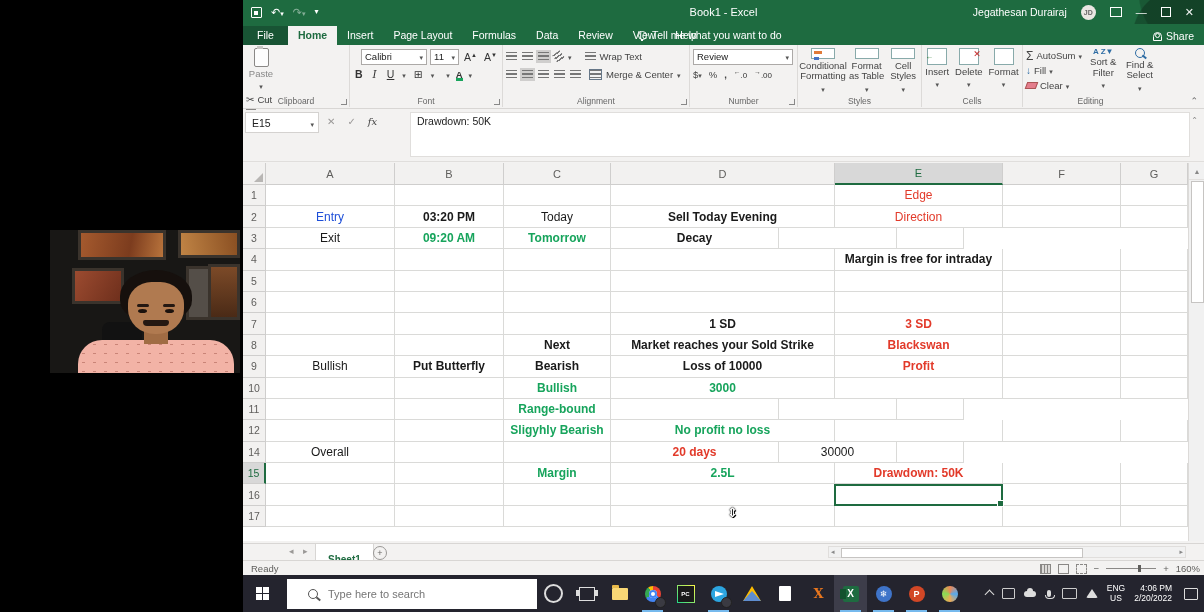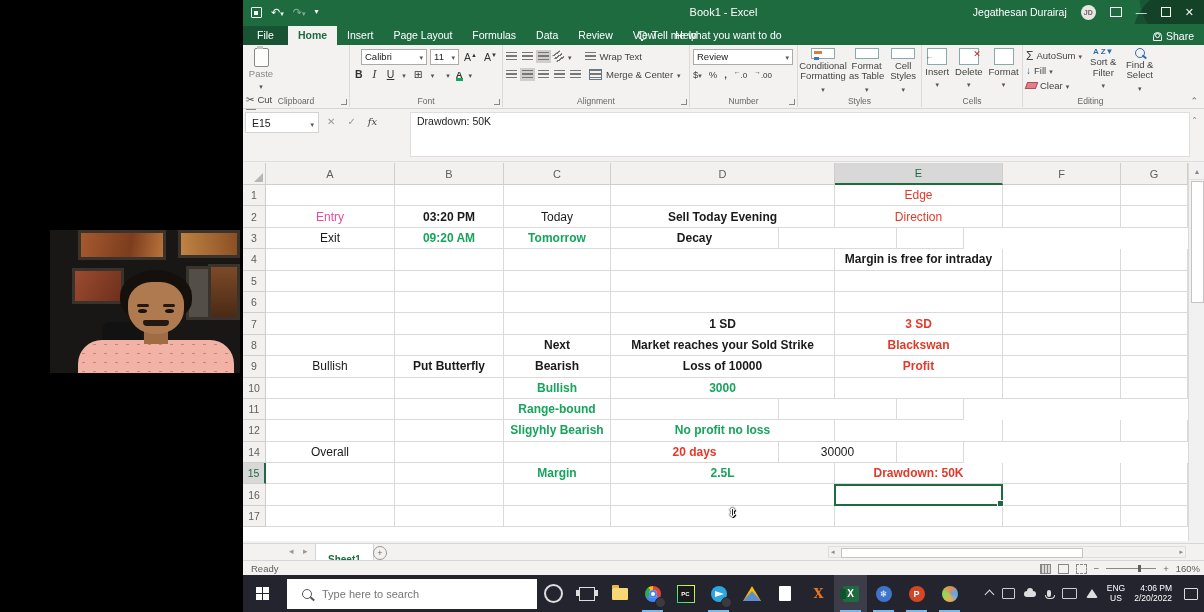--- a/index.html
+++ b/index.html
@@ -117,21 +117,21 @@
   .viewic{width:11px;height:10px;border:1px solid #8a8886;box-sizing:border-box;}
   .viewic.v1{background:repeating-linear-gradient(90deg,#8a8886 0 1px,transparent 1px 3px);}
   .zoomtrack{width:50px;height:1px;background:#8a8886;position:relative;}
   .zoomthumb{position:absolute;left:32px;top:-3px;width:3px;height:7px;background:#5f5e5c;}
   .sb-right{position:absolute;right:4px;top:0;height:15px;display:flex;align-items:center;gap:7px;}
   
   #taskbar{left:243px;top:575px;width:961px;height:37px;background:#24242e;display:flex;align-items:center;color:#fff;}
   .tb-item{height:37px;display:flex;align-items:center;justify-content:center;position:relative;}
   .winlogo{width:14px;height:14px;display:grid;grid-template-columns:6px 6px;grid-template-rows:6px 6px;gap:1px;}
   .winlogo span{background:#fff;}
-  #searchbox{width:250px;height:30px;background:#fff;display:flex;align-items:center;gap:8px;padding-left:15px;box-sizing:border-box;color:#5f5e5c;font-size:11px;margin-left:4px;}
+  #searchbox{width:250px;height:30px;background:#fff;display:flex;align-items:center;gap:8px;padding-left:21px;box-sizing:border-box;color:#5f5e5c;font-size:11px;margin-left:4px;}
   .smag{width:8px;height:8px;border:1.5px solid #555;border-radius:50%;position:relative;}
   .smag::after{content:"";position:absolute;left:7px;top:8px;width:5px;height:1.5px;background:#555;transform:rotate(40deg);}
   .ticon{width:33px;}
   .runline::after{content:"";position:absolute;left:6px;bottom:0;width:21px;height:2px;background:#76b9ed;}
   .active-app{background:#3d3d4a;}
   .cortana{width:15px;height:15px;border:2px solid #ddd;border-radius:50%;}
   .taskview{width:14px;height:12px;border:1.5px solid #ddd;position:relative;background:transparent;}
   .taskview::before{content:"";position:absolute;left:-4px;top:2px;width:3px;height:6px;background:#ddd;}
   .taskview::after{content:"";position:absolute;right:-4px;top:2px;width:3px;height:6px;background:#ddd;}
   .folder{width:16px;height:12px;background:#f8d775;border-radius:1px;position:relative;}
@@ -452,21 +452,21 @@
         <div class="cell" style="width: 129px;"></div>
         <div class="cell" style="width: 109px;"></div>
         <div class="cell" style="width: 107px;"></div>
         <div class="cell" style="width: 224px;"></div>
         <div class="cell" style="width: 168px; color: rgb(226, 58, 42);">Edge</div>
         <div class="cell" style="width: 118px;"></div>
         <div class="cell" style="width: 67px;"></div>
       </div>
       <div class="grow">
         <div class="rowhdr" style="width: 23px;">2</div>
-        <div class="cell" style="width: 129px; color: #ec4899;">Entry</div>
+        <div class="cell" style="width: 129px; color: #1d4ed8;">Entry</div>
         <div class="cell b" style="width: 109px; color: rgb(26, 26, 26);">03:20 PM</div>
         <div class="cell" style="width: 107px; color: rgb(26, 26, 26);">Today</div>
         <div class="cell b" style="width: 224px; color: rgb(26, 26, 26);">Sell Today Evening</div>
         <div class="cell" style="width: 168px; color: rgb(226, 58, 42);">Direction</div>
         <div class="cell" style="width: 118px;"></div>
         <div class="cell" style="width: 67px;"></div>
       </div>
       <div class="grow">
         <div class="rowhdr" style="width: 23px;">3</div>
         <div class="cell" style="width: 129px; color: rgb(26, 26, 26);">Exit</div>

